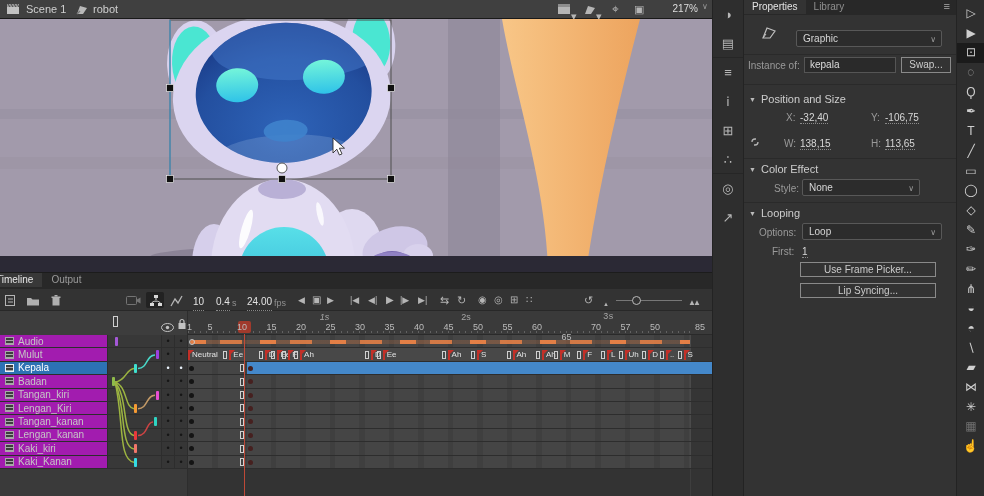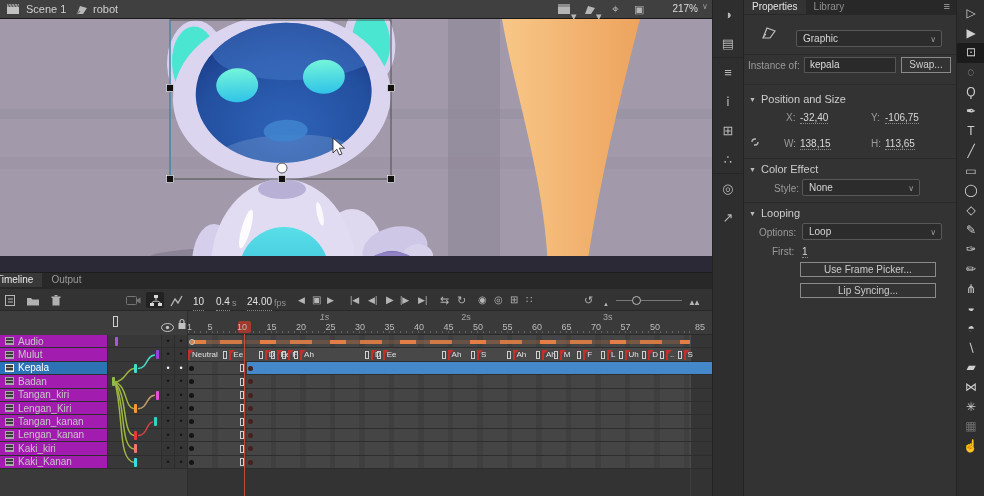--- a/index.html
+++ b/index.html
@@ -405,37 +405,37 @@
         <span class="abs" style="left:177px;top:5px"><svg width="10" height="12">
               <rect x="1.5" y="5" width="7" height="6" fill="#c2c2c2"></rect>
               <path d="M3,5 V3.5 a2,2 0 0 1 4,0 V5" fill="none" stroke="#c2c2c2" stroke-width="1.2"></path>
             </svg></span>
       </div>
       <div id="ruler">
         <div id="ph-box" style="left: 50.1px;"></div>
         <div id="sec-row">
             <span class="rsec" style="left: 131.7px; font-style: italic;">1s</span>
             <span class="rsec" style="left: 273.3px;">2s</span>
-            <span class="rsec" style="left: 414.9px;">3s</span>
+            <span class="rsec" style="left: 414.9px; font-family: Liberation Mono, monospace;">3s</span>
           </div>
           <div id="num-row">
             <span class="rnum" style="left: -1px;">1</span>
             <span class="rnum" style="left: 19.6px;">5</span>
             <span class="rnum" style="left: 49.1px;">10</span>
             <span class="rnum" style="left: 78.6px;">15</span>
             <span class="rnum" style="left: 108.1px;">20</span>
             <span class="rnum" style="left: 137.6px;">25</span>
             <span class="rnum" style="left: 167.1px;">30</span>
             <span class="rnum" style="left: 196.6px;">35</span>
             <span class="rnum" style="left: 226.1px;">40</span>
             <span class="rnum" style="left: 255.6px;">45</span>
             <span class="rnum" style="left: 285.1px;">50</span>
             <span class="rnum" style="left: 314.6px;">55</span>
             <span class="rnum" style="left: 344.1px;">60</span>
-            <span class="rnum" style="left: 373.6px;">65</span>
+            <span class="rnum" style="left: 373.6px; margin-top: 10px;">65</span>
             <span class="rnum" style="left: 403.1px;">70</span>
             <span class="rnum" style="left: 432.6px;">57</span>
             <span class="rnum" style="left: 462.1px;">50</span>
             <span class="rnum" style="left: 479px; margin-left: 28px;">85</span>
           </div>
       </div>
     </div>
 
     <div id="rows-wrap">
       <div id="rows-list">

